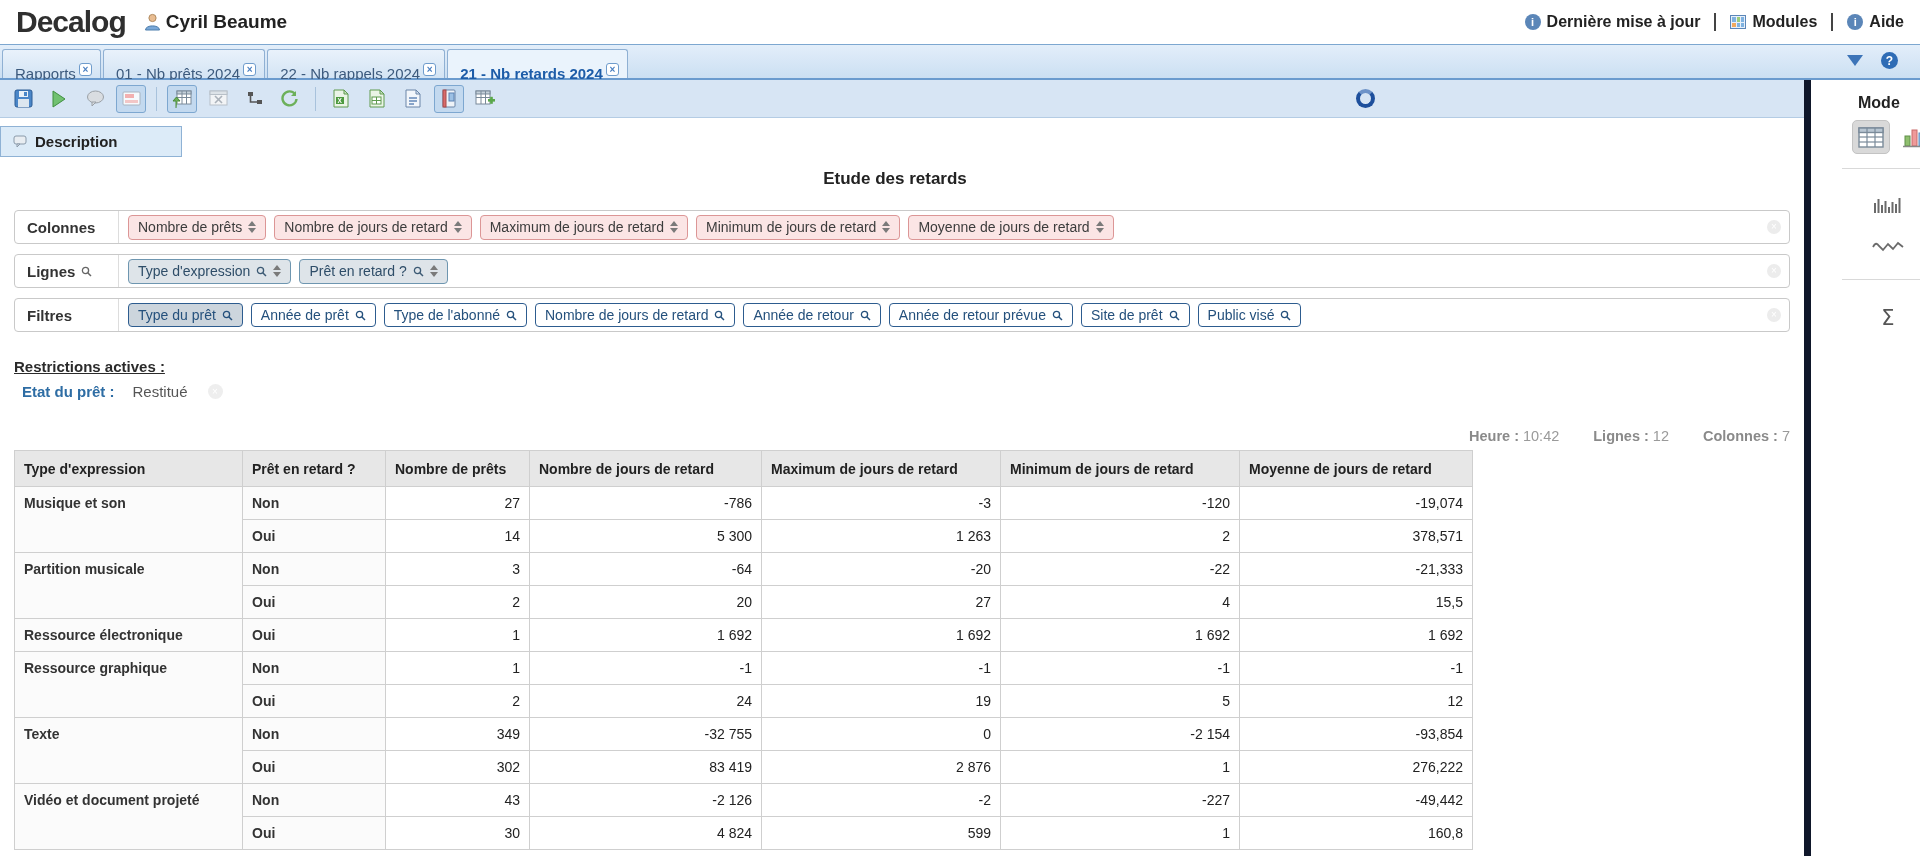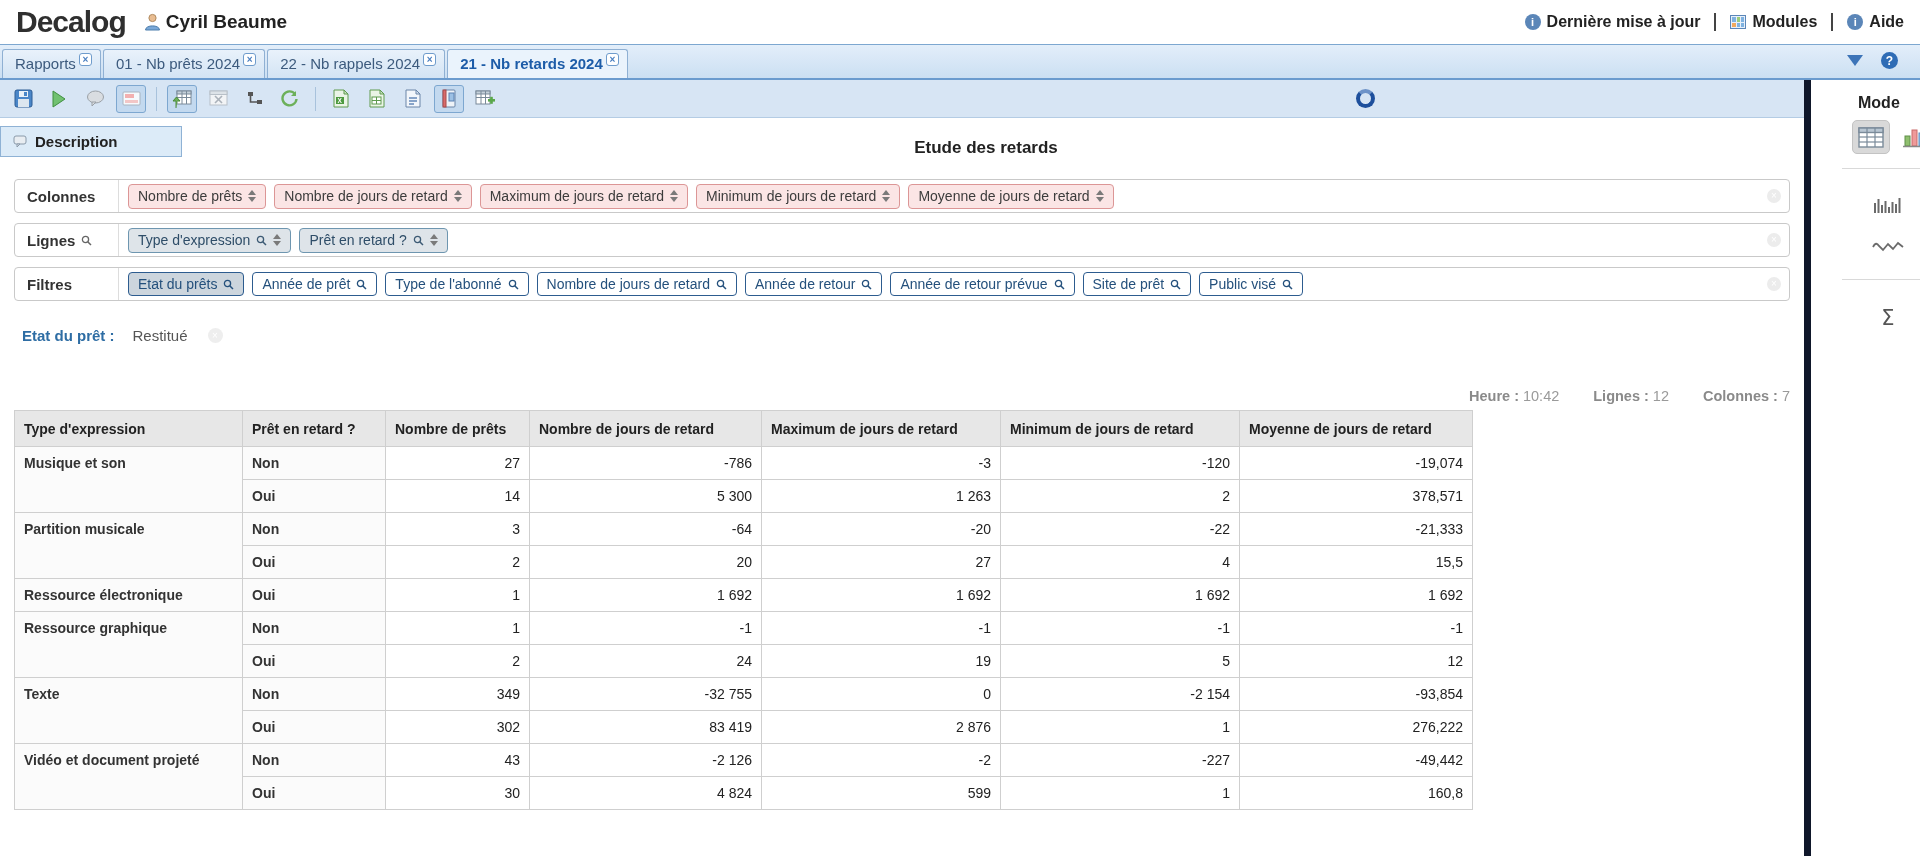--- a/index.html
+++ b/index.html
@@ -17,21 +17,21 @@
   .vsep { width:2px; height:18px; background:#444; margin:0 4px; }
   .info-dot { width:16px; height:16px; border-radius:50%; background:#5b86b8; color:#fff; font-size:11px; font-weight:bold;
     display:inline-flex; align-items:center; justify-content:center; }
   .modules-ic { width:16px; height:14px; border:1px solid #5b86b8; background:#e8f0fa; display:inline-grid;
     grid-template-columns:1fr 1fr 1fr; grid-template-rows:1fr 1fr; gap:1px; padding:1px; }
   .modules-ic i { background:#7fb2e0; } .modules-ic i:nth-child(2){background:#9ccc7a;} .modules-ic i:nth-child(4){background:#f0a95e;}
 
   
   .tabbar { height:36px; background:linear-gradient(#e3eefa,#cbdff2); border-top:1px solid #7da7d0; border-bottom:2px solid #6b9bce;
     display:flex; align-items:flex-end; padding:0 2px; position:relative; flex:0 0 auto; }
-  .tab { display:flex; align-items:flex-start; gap:3px; height:29px; padding:5px 8px 0 12px; margin-right:2px;
+  .tab { display:flex; align-items:flex-start; gap:3px; height:29px; padding:15px 8px 0 12px; margin-right:2px;
     background:linear-gradient(#e9f2fb,#d3e4f4); border:1px solid #8fb0d3; border-bottom:none;
     border-radius:3px 3px 0 0; font-size:15px; color:#3c5a7d; cursor:pointer; white-space:nowrap; }
   .tab.active { background:#eaf3fc; color:#1d5ca8; font-weight:bold; }
   .tab-close { width:13px; height:13px; margin-top:-2px; border:1px solid #6f9ccc; border-radius:3px; background:#fff;
     color:#4a7fc1; font-size:10px; line-height:11px; text-align:center; font-weight:bold; }
   .tabbar-right { position:absolute; right:22px; top:7px; display:flex; align-items:center; gap:18px; }
   .dd-tri { width:0; height:0; border-left:8px solid transparent; border-right:8px solid transparent; border-top:11px solid #3d74b8; cursor:pointer; }
   .help-dot { width:17px; height:17px; border-radius:50%; background:#2f6cb5; color:#fff; font-size:12px; font-weight:bold;
     display:flex; align-items:center; justify-content:center; cursor:pointer; }
 
@@ -51,21 +51,21 @@
   .toolbar { height:38px; background:#d7e5f4; border-bottom:1px solid #b4cce4; display:flex; align-items:center;
     padding:0 8px; gap:6px; position:relative; flex:0 0 auto; }
   .tbtn { width:30px; height:28px; display:flex; align-items:center; justify-content:center; border-radius:3px; border:1px solid transparent; cursor:pointer; }
   .tbtn.active { border-color:#7da7d0; background:#c3d9ef; }
   .tdiv { width:1px; height:24px; background:#a8c2dc; margin:0 4px; }
   .spinner { position:absolute; left:1356px; top:9px; width:19px; height:19px; border-radius:50%;
     border:4px solid #1d4f9c; border-top-color:#6e93c8; }
 
   
   .content { flex:1; background:#fff; padding:0 14px; position:relative; overflow:hidden; }
-  .desc-row { display:flex; margin:8px 0 0 -14px; }
+  .desc-row { display:flex; margin:8px 0 0 -14px;flex-direction:column; }
   .desc-tab { width:182px; height:31px; background:#dcebf8; border:1px solid #8fb2d5; display:flex; align-items:center;
     gap:8px; padding-left:12px; font-size:15px; font-weight:bold; color:#222; cursor:pointer; }
   .page-title { flex:1; text-align:center; font-size:17px; font-weight:bold; color:#222; padding-top:12px; }
 
   .zone-row { display:flex; align-items:center; height:34px; border:1px solid #c9c9c9; border-radius:4px;
     background:#fff; margin-bottom:10px; position:relative; }
   .zone-row.first { margin-top:21px; }
   .zone-label { width:104px; flex:0 0 auto; display:flex; align-items:center; justify-content:space-between;
     padding:0 26px 0 12px; font-size:15px; font-weight:bold; color:#333; border-right:1px solid #ddd; height:100%; }
   .zone-chips { display:flex; align-items:center; gap:8px; padding-left:9px; }
@@ -82,21 +82,21 @@
     font-size:10px; line-height:14px; text-align:center; cursor:pointer; }
 
   .restrictions { margin-top:26px; }
   .restr-title { font-size:15px; font-weight:bold; text-decoration:underline; color:#2b2b2b; }
   .restr-item { margin:8px 0 0 8px; font-size:15px; display:flex; align-items:center; gap:18px; }
   .restr-field { color:#2e6da4; font-weight:bold; }
   .restr-value { color:#555; }
   .restr-remove { width:15px; height:15px; border-radius:50%; background:#eee; color:#fff; font-size:10px; line-height:15px;
     text-align:center; margin-left:2px; cursor:pointer; }
 
-  .stats { width:1776px; margin-top:44px; text-align:right; font-size:14.5px; color:#9a9a9a; }
+  .stats { width:1776px; margin-top:28px; text-align:right; font-size:14.5px; color:#9a9a9a; }
   .stats b { color:#8a8a8a; margin-left:34px; }
   .stats span { margin-left:4px; }
 
   table.pivot { border-collapse:collapse; table-layout:fixed; width:1458px; margin-top:6px; font-size:14px; }
   .pivot th, .pivot td { border:1px solid #cfcfcf; padding:0 9px; overflow:hidden; white-space:nowrap; }
   .pivot thead th { height:36px; background:#e7e7e7; font-weight:bold; text-align:left; color:#222; }
   .pivot tbody td { height:33px; }
   .pivot td.grp { font-weight:bold; vertical-align:top; padding-top:8px; background:#fbfbfb; }
   .pivot td.ret { font-weight:bold; background:#fbfbfb; }
   .pivot td.num { text-align:right; color:#222; }
@@ -369,21 +369,21 @@
             </div>
           <span class="zone-remove">×</span>
         </div>
 
         <div class="zone-row">
           <div class="zone-label">
             <span>Filtres</span>
           </div>
           <div class="zone-chips" id="filtres-chips">
               <div class="chip filter selected">
-                <span>Etat du prêts</span>
+                <span>Type du prêt</span>
                 <svg width="11" height="11" viewBox="0 0 11 11" style="color:#24507c">
                   <circle cx="4.5" cy="4.5" r="3.1" fill="none" stroke="currentColor" stroke-width="1.3"></circle>
                   <line x1="7" y1="7" x2="10" y2="10" stroke="currentColor" stroke-width="1.5"></line>
                 </svg>
               </div>
               <div class="chip filter">
                 <span>Année de prêt</span>
                 <svg width="11" height="11" viewBox="0 0 11 11" style="color:#24507c">
                   <circle cx="4.5" cy="4.5" r="3.1" fill="none" stroke="currentColor" stroke-width="1.3"></circle>
                   <line x1="7" y1="7" x2="10" y2="10" stroke="currentColor" stroke-width="1.5"></line>
@@ -429,20 +429,21 @@
                 <svg width="11" height="11" viewBox="0 0 11 11" style="color:#24507c">
                   <circle cx="4.5" cy="4.5" r="3.1" fill="none" stroke="currentColor" stroke-width="1.3"></circle>
                   <line x1="7" y1="7" x2="10" y2="10" stroke="currentColor" stroke-width="1.5"></line>
                 </svg>
               </div>
             </div>
           <span class="zone-remove">×</span>
         </div>
 
         <div class="restrictions">
+          <div class="restr-title">Restrictions actives :</div>
           <div class="restr-item">
             <span class="restr-field">Etat du prêt :</span>
             <span class="restr-value">Restitué</span>
             <span class="restr-remove">×</span>
           </div>
         </div>
 
         <div class="stats" id="stats"><b>Heure :</b><span>10:42</span><b>Lignes :</b><span>12</span><b>Colonnes :</b><span>7</span></div>
 
         <table class="pivot">

